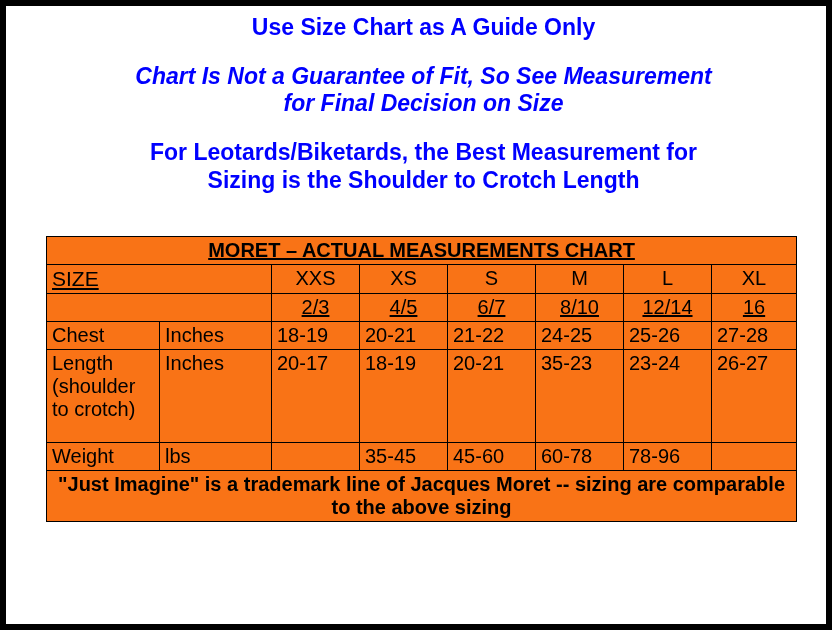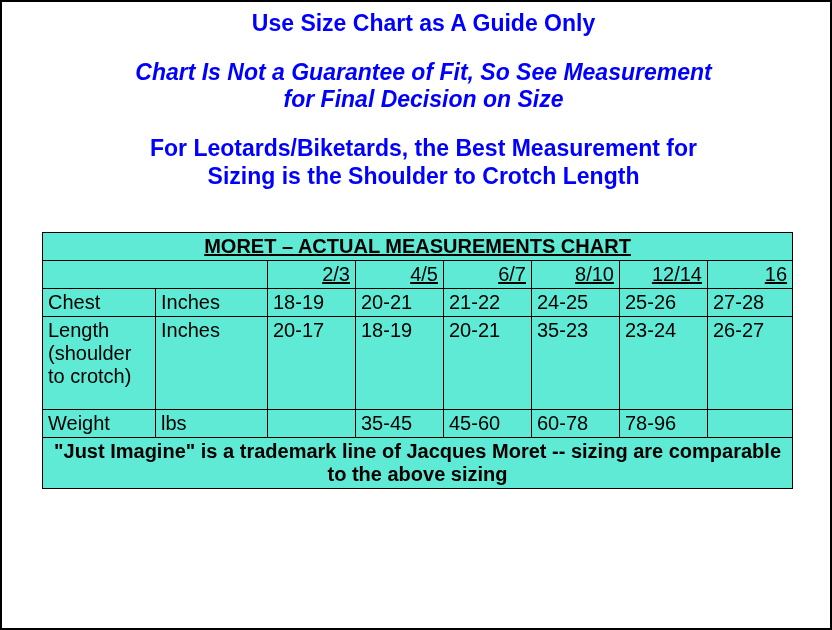--- a/index.html
+++ b/index.html
@@ -11,21 +11,21 @@
     width: 832px;
     height: 630px;
     font-family: "Liberation Sans", sans-serif;
     position: relative;
     overflow: hidden;
   }
   .page {
     width: 832px;
     height: 630px;
     box-sizing: border-box;
-    border: 2px solid #000000;
+    border: 6px solid #000000;
     background: #ffffff;
     position: relative;
     padding-left: 15px;
   }
   
   .notes {
     padding: 8px 30px 4px 30px;
     text-align: center;
     color: #0000ff;
     font-weight: bold;
@@ -46,21 +46,21 @@
     width: 750px;
   }
   table.chart {
     border-collapse: collapse;
     width: 750px;
     background: #00ffff;
     table-layout: fixed;
   }
   table.chart td {
     border: 1px solid #000000;
-    background: #5eead4;
+    background: #f97316;
     color: #000000;
     font-size: 20px;
     padding: 2px 5px;
     vertical-align: top;
     line-height: 1.15;
   }
   .title-cell {
     text-align: center;
     font-weight: bold;
     font-size: 21px;
@@ -70,21 +70,21 @@
   .size-label {
     text-decoration: underline;
     font-size: 21px;
   }
   .colhead {
     text-align: center;
     font-weight: normal;
     font-size: 21px;
   }
   .subhead {
-    text-align: right;
+    text-align: center;
     text-decoration: underline;
     font-size: 20px;
   }
   .center {
     text-align: center;
   }
   .footer-cell {
     text-align: center;
     font-weight: bold;
     font-size: 21px;
@@ -116,20 +116,29 @@
         <col style="width:88px">
         <col style="width:88px">
         <col style="width:88px">
         <col style="width:88px">
         <col style="width:88px">
         <col style="width:85px">
       </colgroup>
       <tbody>
         <tr>
           <td class="title-cell" colspan="8">MORET – ACTUAL MEASUREMENTS CHART</td>
+        </tr>
+        <tr>
+          <td colspan="2"><span class="size-label">SIZE</span></td>
+          <td class="colhead">XXS</td>
+          <td class="colhead">XS</td>
+          <td class="colhead">S</td>
+          <td class="colhead">M</td>
+          <td class="colhead">L</td>
+          <td class="colhead">XL</td>
         </tr>
         <tr>
           <td colspan="2">&nbsp;</td>
           <td class="subhead">2/3</td>
           <td class="subhead">4/5</td>
           <td class="subhead">6/7</td>
           <td class="subhead">8/10</td>
           <td class="subhead">12/14</td>
           <td class="subhead">16</td>
         </tr>

